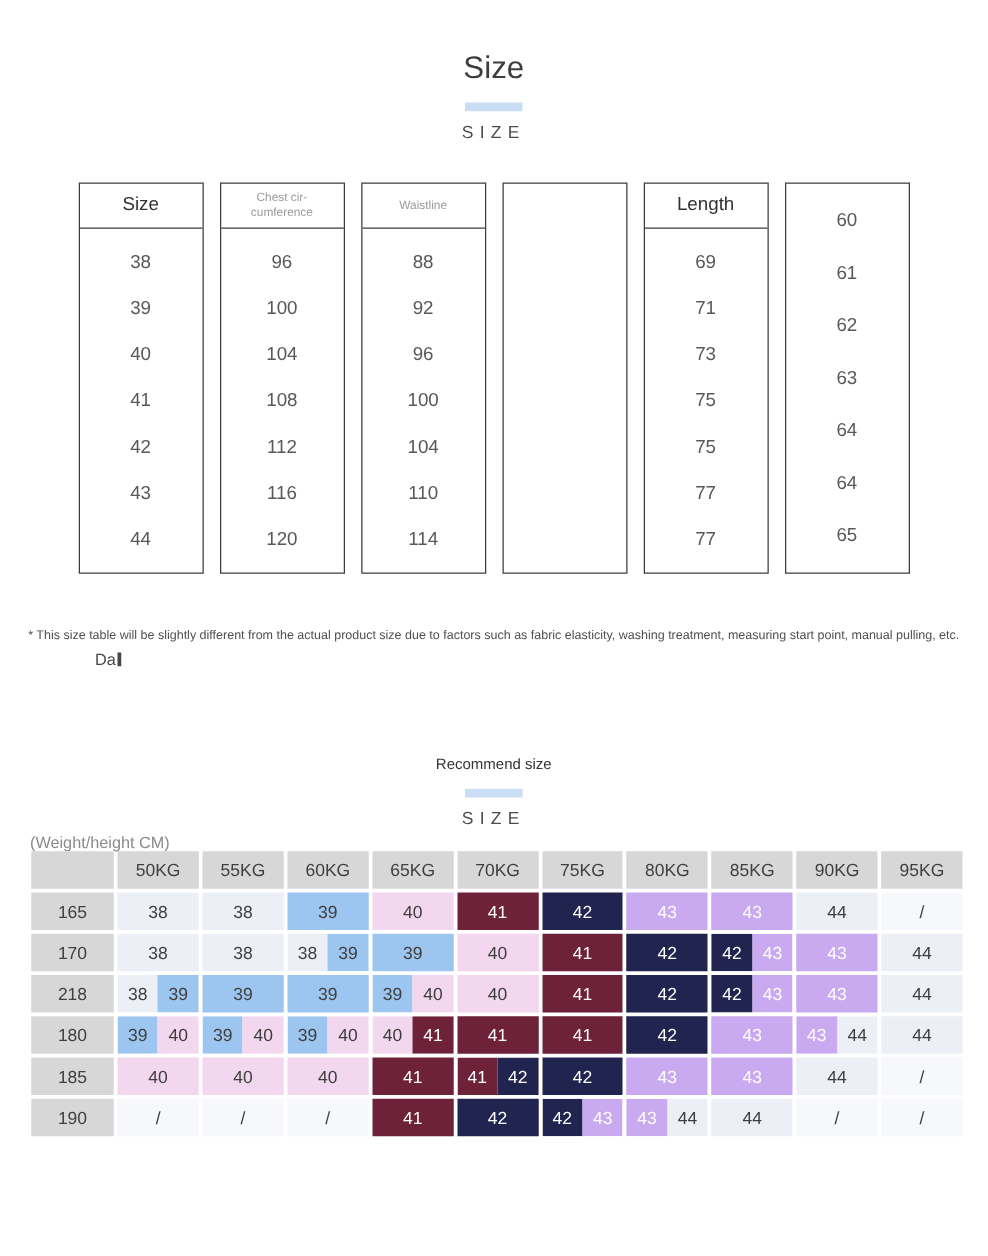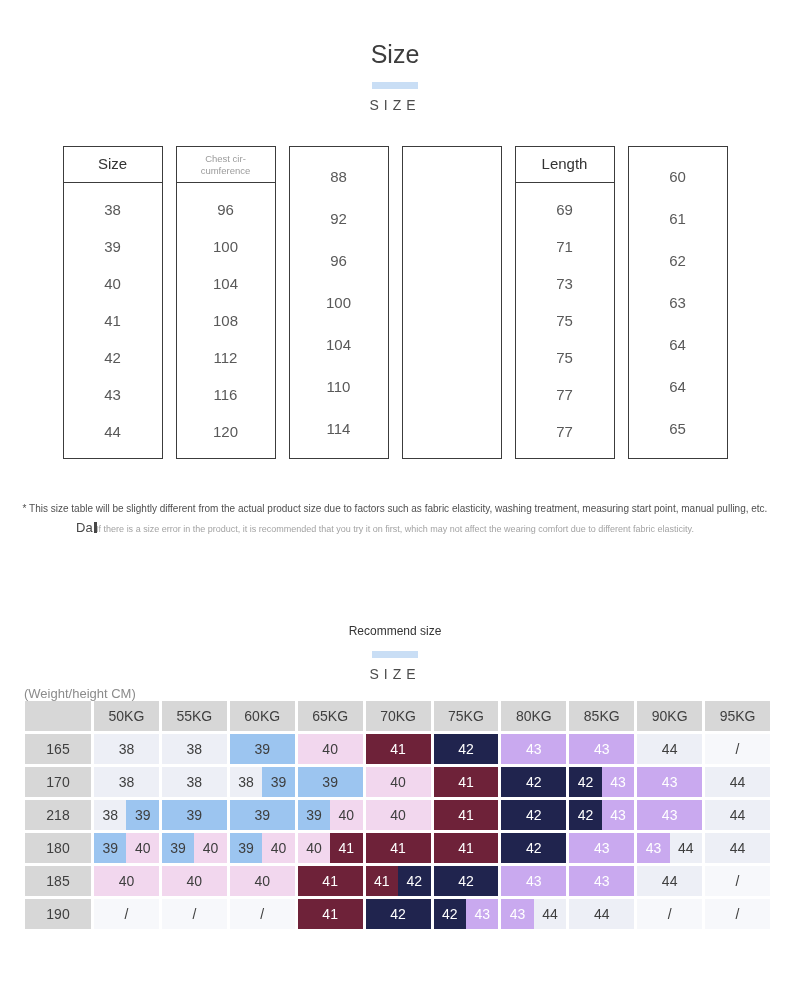--- a/index.html
+++ b/index.html
@@ -65,20 +65,21 @@
         <div class="size-val">96</div>
         <div class="size-val">100</div>
         <div class="size-val">104</div>
         <div class="size-val">108</div>
         <div class="size-val">112</div>
         <div class="size-val">116</div>
         <div class="size-val">120</div>
       </div>
     </div>
     <div class="size-col">
+      <div class="size-col-header">Waistline</div>
       <div class="size-col-values">
         <div class="size-val">88</div>
         <div class="size-val">92</div>
         <div class="size-val">96</div>
         <div class="size-val">100</div>
         <div class="size-val">104</div>
         <div class="size-val">110</div>
         <div class="size-val">114</div>
       </div>
     </div>
@@ -104,21 +105,20 @@
         <div class="size-val">63</div>
         <div class="size-val">64</div>
         <div class="size-val">64</div>
         <div class="size-val">65</div>
       </div>
     </div>
   </div>
 
 <div class="notes">
   <div class="note1">* This size table will be slightly different from the actual product size due to factors such as fabric elasticity, washing treatment, measuring start point, manual pulling, etc.</div>
-  <div class="note2">If there is a size error in the product, it is recommended that you try it on first, which may not affect the wearing comfort due to different fabric elasticity.</div>
   <span class="artifact"><span>Da</span><span class="artifact-bar"></span></span>
 </div>
 
 <h2 class="sec-title" id="title2">Recommend size</h2>
 <div class="bar"></div>
 <div class="size-word">SIZE</div>
 
 <div class="unit-label">(Weight/height CM)</div>
 
 <div id="matrix">

